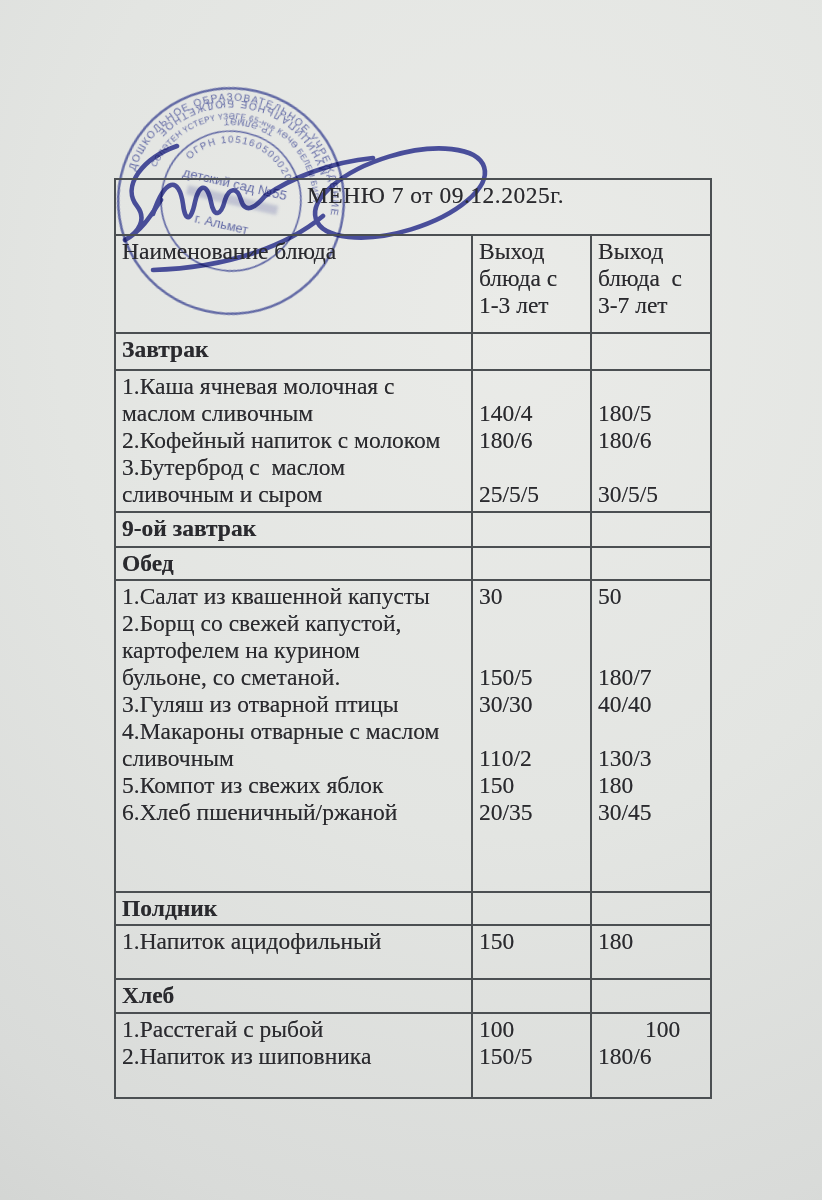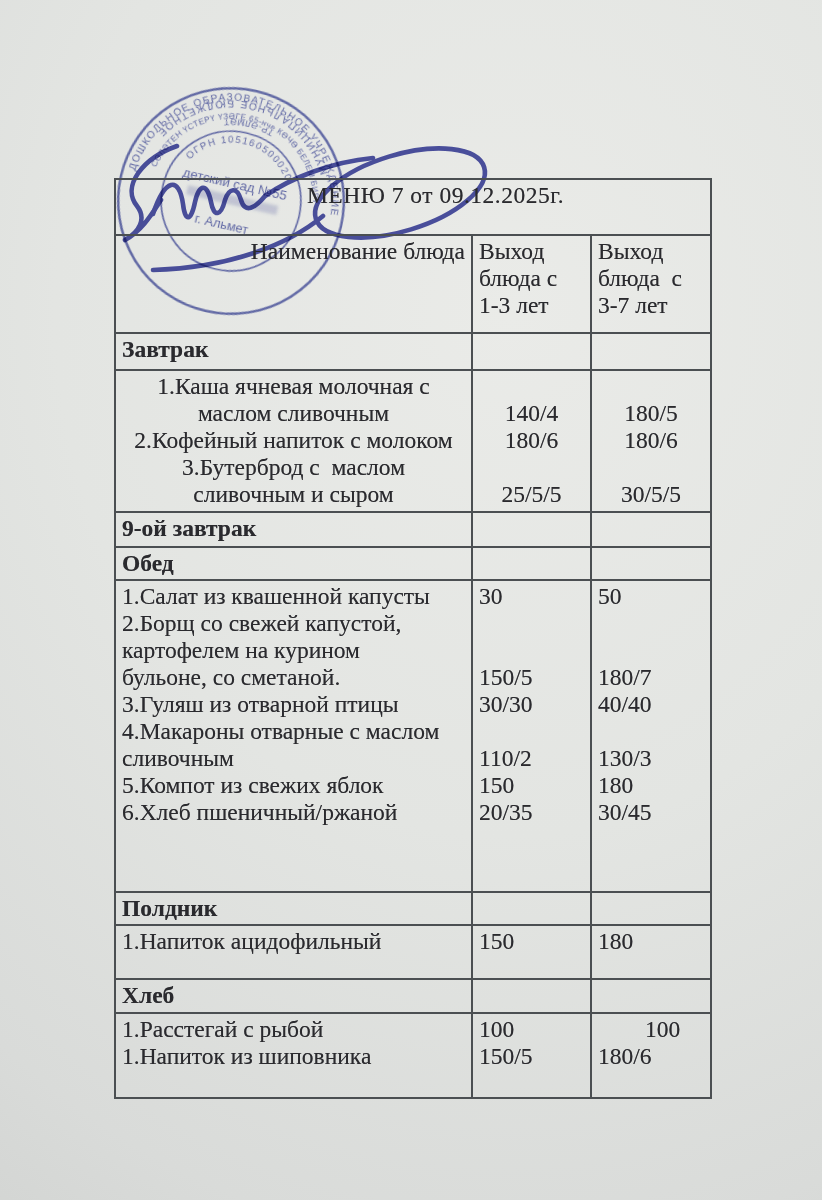--- a/index.html
+++ b/index.html
@@ -23,29 +23,29 @@
     vertical-align:top;
     font-size:23.5px;line-height:27px;font-weight:400;
     padding:2px 6px;
     white-space:pre-wrap;
     text-shadow:0 0 .6px rgba(42,42,48,.5);
   }
   td.title-cell{
     height:50px;text-align:center;font-weight:700;font-size:27px;
     padding-top:9px;text-indent:45px;letter-spacing:.5px;
   }
-  th.h-name{text-align:right;padding-top:6px;}
+  th.h-name{text-align:left;padding-top:6px;}
   th.h-val{text-align:left;padding:6px 4px 2px 9px;margin-left:24px;}
   tr.header-row th{height:92px;}
   td.name{padding-left:7px;}
   td.v1,td.v2{padding-left:9px;}
   tr.section td.name{font-weight:700;}
   
   tr[data-row-id="breakfast-header"] td{height:31px;}
-  tr[data-row-id="breakfast-items"] td{height:136px;text-align:center;}
+  tr[data-row-id="breakfast-items"] td{height:136px;}
   tr[data-row-id="second-breakfast-header"] td{height:29px;}
   tr[data-row-id="second-breakfast-items"] td{height:29px;}
   tr[data-row-id="lunch-header"] td{height:26px;margin-top:39px;}
   tr[data-row-id="lunch-items"] td{height:306px;}
   tr[data-row-id="snack-header"] td{height:26px;border-radius:7px;}
   tr[data-row-id="snack-items"] td{height:48px;}
   tr[data-row-id="dinner-header"] td{height:28px;}
   tr[data-row-id="dinner-items"] td{height:79px;}
 
   
@@ -204,21 +204,21 @@
           <td class="v1">150</td>
           <td class="v2">180</td>
         </tr>
         <tr class="section" data-row-id="dinner-header">
           <td class="name">Хлеб</td>
           <td class="v1"></td>
           <td class="v2"></td>
         </tr>
         <tr class="items" data-row-id="dinner-items">
           <td class="name">1.Расстегай с рыбой
-1.Напиток из шиповника</td>
+2.Напиток из шиповника</td>
           <td class="v1">100
 150/5</td>
           <td class="v2">        100
 180/6</td>
         </tr>
       </tbody>
   </table>
 
 </div>
 

